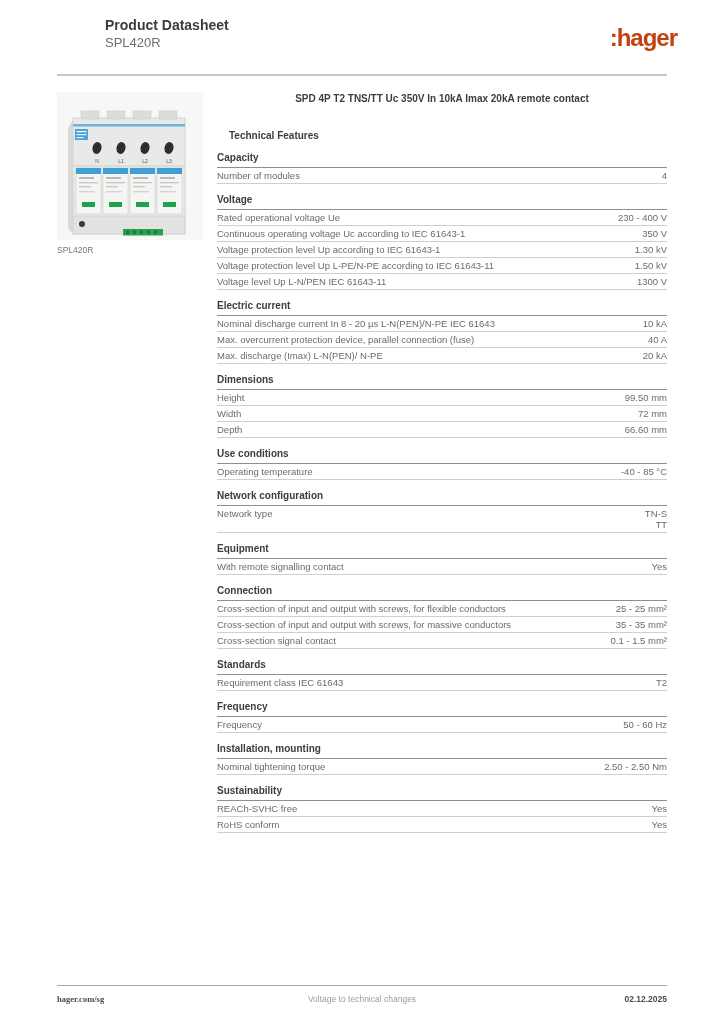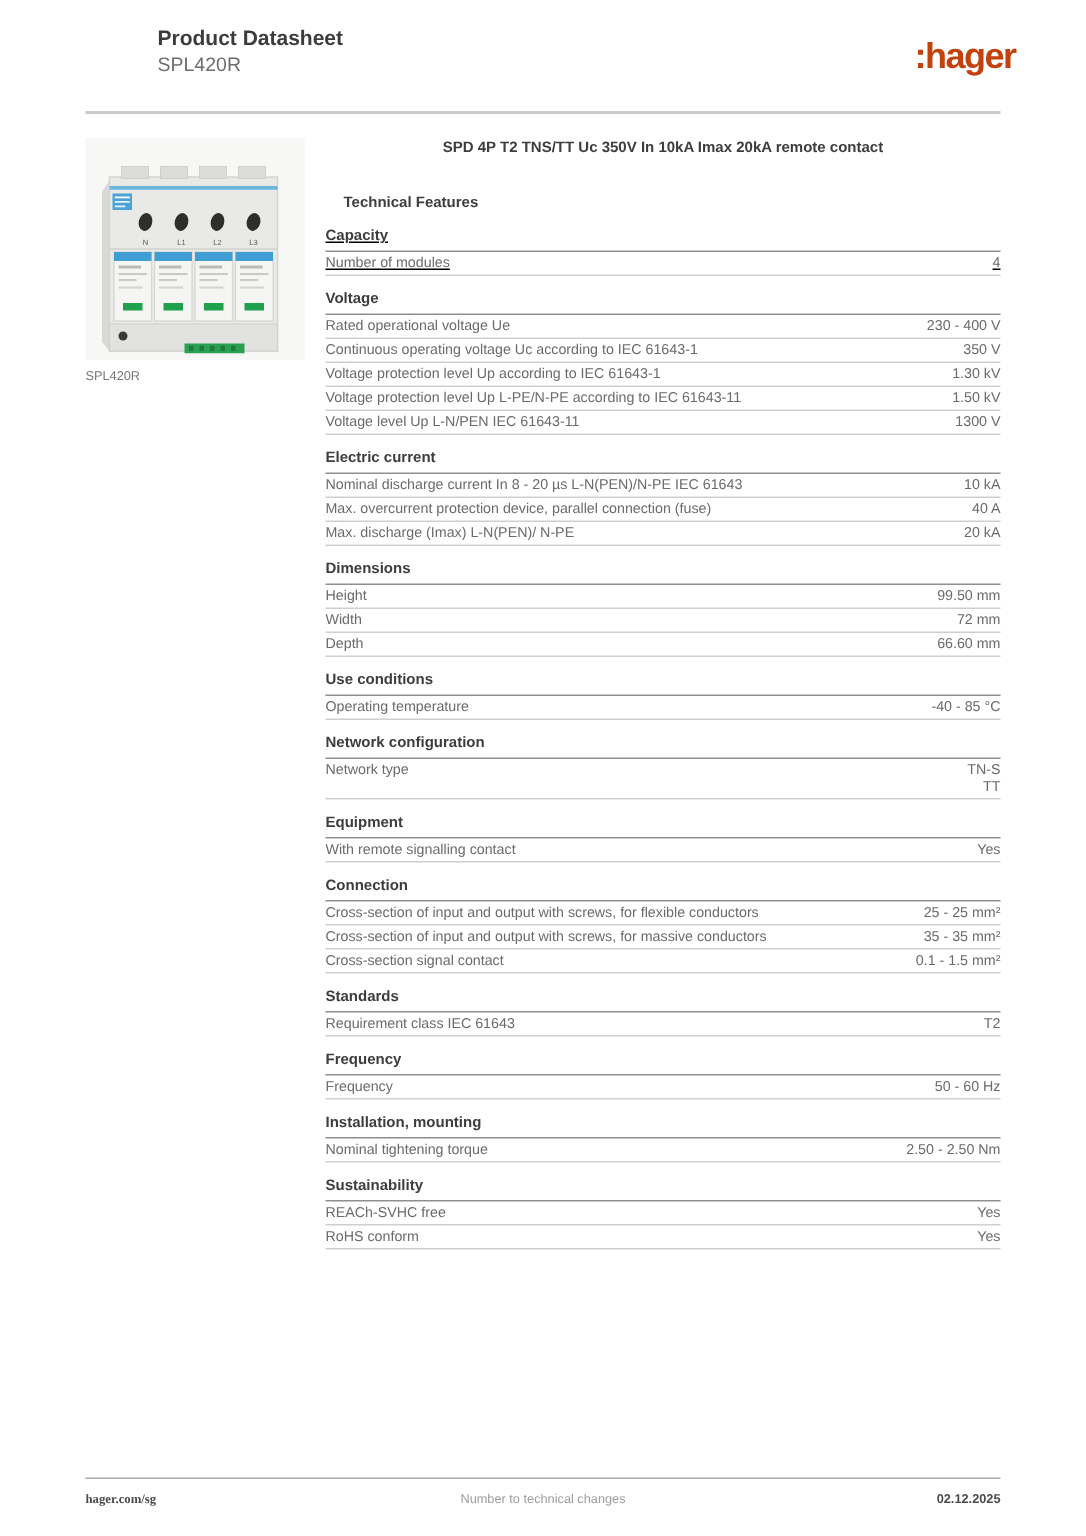--- a/index.html
+++ b/index.html
@@ -18,21 +18,21 @@
   .top-rule{position:absolute;left:57px;right:57px;top:74px;border-top:2px solid #c9c9c9;}
   
   .figure{position:absolute;left:57px;top:92px;width:146px;}
   .figure-img{width:146px;height:148px;display:block;background:#f7f7f5;}
   .figure-caption{font-size:8.5px;color:#787878;margin-top:5px;}
   
   .main{position:absolute;left:217px;top:93px;width:450px;}
   .main-title{font-size:10px;font-weight:bold;color:#3d3d3d;line-height:12px;margin:0;text-align:center;}
   .features-heading{font-size:10px;font-weight:bold;color:#3d3d3d;margin:25px 0 0 12px;line-height:12px;}
   .spec-section{margin-top:10px;}
-  .spec-section:first-of-type{text-decoration:underline;}
+  .spec-section:first-of-type{}
   .spec-section h3{
     font-size:10px;font-weight:bold;color:#3d3d3d;margin:0;
     padding-bottom:3px;border-bottom:1px solid #8f8f8f;line-height:12px;
   }
   .spec-row{
     display:flex;justify-content:space-between;align-items:flex-start;
     border-bottom:1px solid #cfcfcf;padding:2px 0;
     font-size:9.5px;color:#6b6b6b;line-height:11px;
   }
   .spec-row .lbl{text-align:center;padding-right:10px;}
@@ -316,17 +316,17 @@
               <div>Yes</div>
             </span>
           </div>
         </section>
       </div>
   </div>
 
   <div class="footer-rule"></div>
   <div class="footer">
     <span class="footer-left">hager.com/sg</span>
-    <span class="footer-center">Number to technical changes</span>
+    <span class="footer-center">Voltage to technical changes</span>
     <span class="footer-right">02.12.2025</span>
   </div>
 
 </div>
 
 </body></html>

